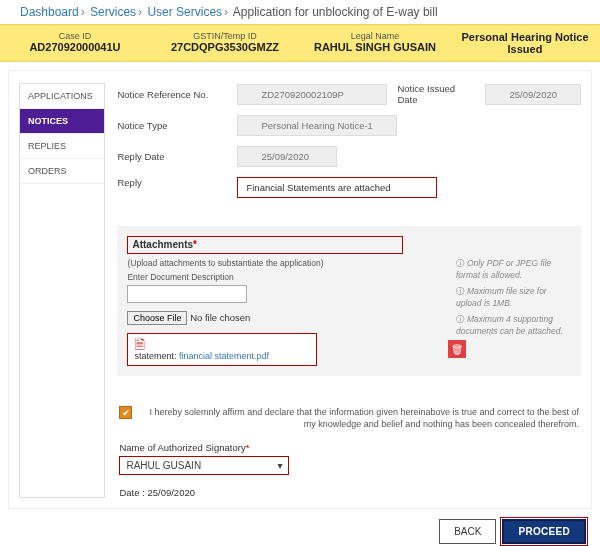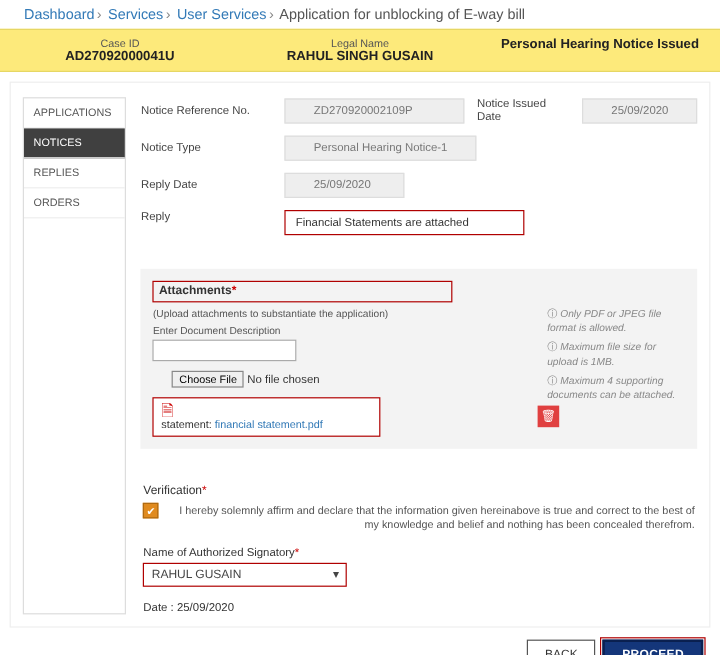--- a/index.html
+++ b/index.html
@@ -47,23 +47,23 @@
     border: 1px solid #ddd;
   }
   .sidebar .tab {
     padding: 7px 8px;
     font-size: 9px;
     color: #555;
     border-bottom: 1px solid #eee;
     cursor: pointer;
   }
   .sidebar .tab.active {
-    background: #404040;
+    background: #4c1d95;
     color: #fff;
-    font-weight: 400;
+    font-weight: 700;
   }
   .content { flex: 1; }
   .form-row {
     display: flex;
     align-items: center;
     gap: 10px;
     margin-bottom: 10px;
   }
   .form-label {
     width: 110px;
@@ -98,33 +98,33 @@
     padding: 10px;
     position: relative;
   }
   .attach-title {
     font-size: 10px;
     font-weight: 600;
     color: #333;
     border: 1.5px solid #b00000;
     padding: 2px 4px 3px 4px;
     display: inline-block;
-    width: 250px;
+    width: 276px;
   }
   .asterisk { color: #c00; }
   .attach-sub { font-size: 8.5px; color: #555; margin-top: 4px; }
   .desc-input {
     width: 120px;
     height: 18px;
     border: 1px solid #aaa;
     margin: 3px 0 8px 0;
     padding: 0 4px;
     font-size: 9px;
   }
-  .choose-wrap { font-size: 9.5px; margin-left: 16px; }
+  .choose-wrap { font-size: 9.5px; }
   .choose-btn {
     background: #efefef;
     border: 1px solid #888;
     padding: 1px 5px;
     font-size: 9px;
     cursor: pointer;
   }
   .attach-item {
     border: 1.5px solid #b00000;
     margin-top: 8px;
@@ -223,20 +223,24 @@
     <a>User Services</a><span class="sep">›</span>
     <span class="current">Application for unblocking of E-way bill</span>
   </div>
 
   <div class="yellow-bar">
     <div class="yb-col">
       <div class="yb-label">Case ID</div>
       <div class="yb-value">AD27092000041U</div>
     </div>
     <div class="yb-col">
+      <div class="yb-label">GSTIN/Temp ID</div>
+      <div class="yb-value">27CDQPG3530GMZZ</div>
+    </div>
+    <div class="yb-col">
       <div class="yb-label">Legal Name</div>
       <div class="yb-value">RAHUL SINGH GUSAIN</div>
     </div>
     <div class="yb-col">
       <div class="yb-value">Personal Hearing Notice Issued</div>
     </div>
   </div>
 
   <div class="main-area">
     <div class="sidebar">
@@ -292,23 +296,20 @@
           <span>🗑</span>
         </div>
         <div class="hints">
           <div class="i">Only PDF or JPEG file format is allowed.</div>
           <div class="i">Maximum file size for upload is 1MB.</div>
           <div class="i">Maximum 4 supporting documents can be attached.</div>
         </div>
       </div>
 
       <div class="verify-block">
-        <div class="verify-title">
-          <span>Verification</span><span class="asterisk">*</span>
-        </div>
         <div class="verify-row">
           <div class="chk">✔</div>
           <div class="declaration">I hereby solemnly affirm and declare that the information given hereinabove is true and correct to the best of my knowledge and belief and nothing has been concealed therefrom.</div>
         </div>
         <div class="sig-label">
           <span>Name of Authorized Signatory</span><span class="asterisk">*</span>
         </div>
         <div class="sig-select">
           <span>RAHUL GUSAIN</span>
           <span>▾</span>

